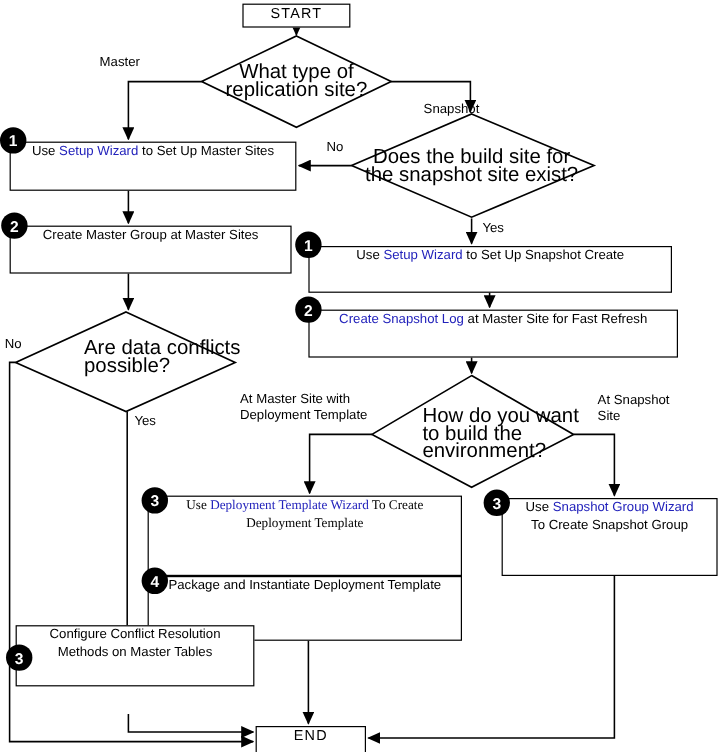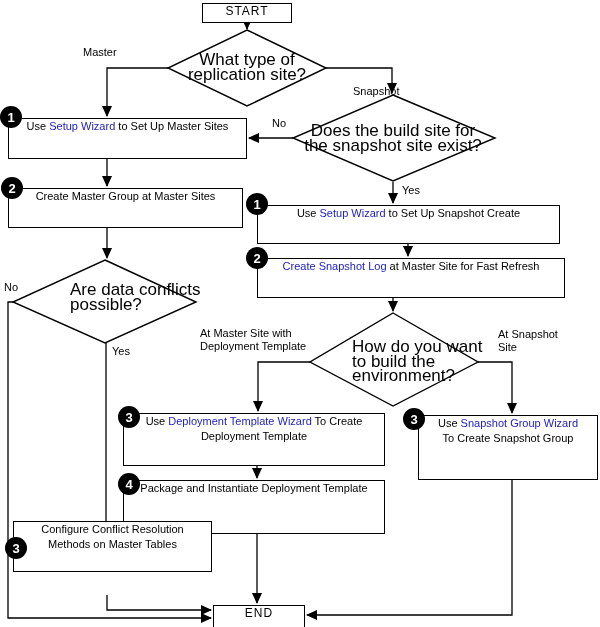--- a/index.html
+++ b/index.html
@@ -124,21 +124,21 @@
   </div>
   <div class="badge" style="left:246px;top:193px;">1</div>
 
   <div class="box" style="left:257px;top:258px;width:308px;height:40px;">
     <div>
       <span class="link">Create Snapshot Log</span><span> at Master Site for Fast Refresh</span>
     </div>
   </div>
   <div class="badge" style="left:246px;top:247px;">2</div>
 
-  <div class="box" style="left:123px;top:413px;width:262px;height:53px;">
+  <div class="box" style="left:123px;top:413px;width:262px;height:67px;font-family:Liberation Serif, serif;">
     <div>
       <span>Use </span><span class="link">Deployment Template Wizard</span><span> To Create</span>
     </div>
     <div>Deployment Template</div>
   </div>
   <div class="badge" style="left:118px;top:406px;">3</div>
 
   <div class="box" style="left:123px;top:480px;width:262px;height:54px;">
     <span>Package and Instantiate Deployment Template</span>
   </div>

